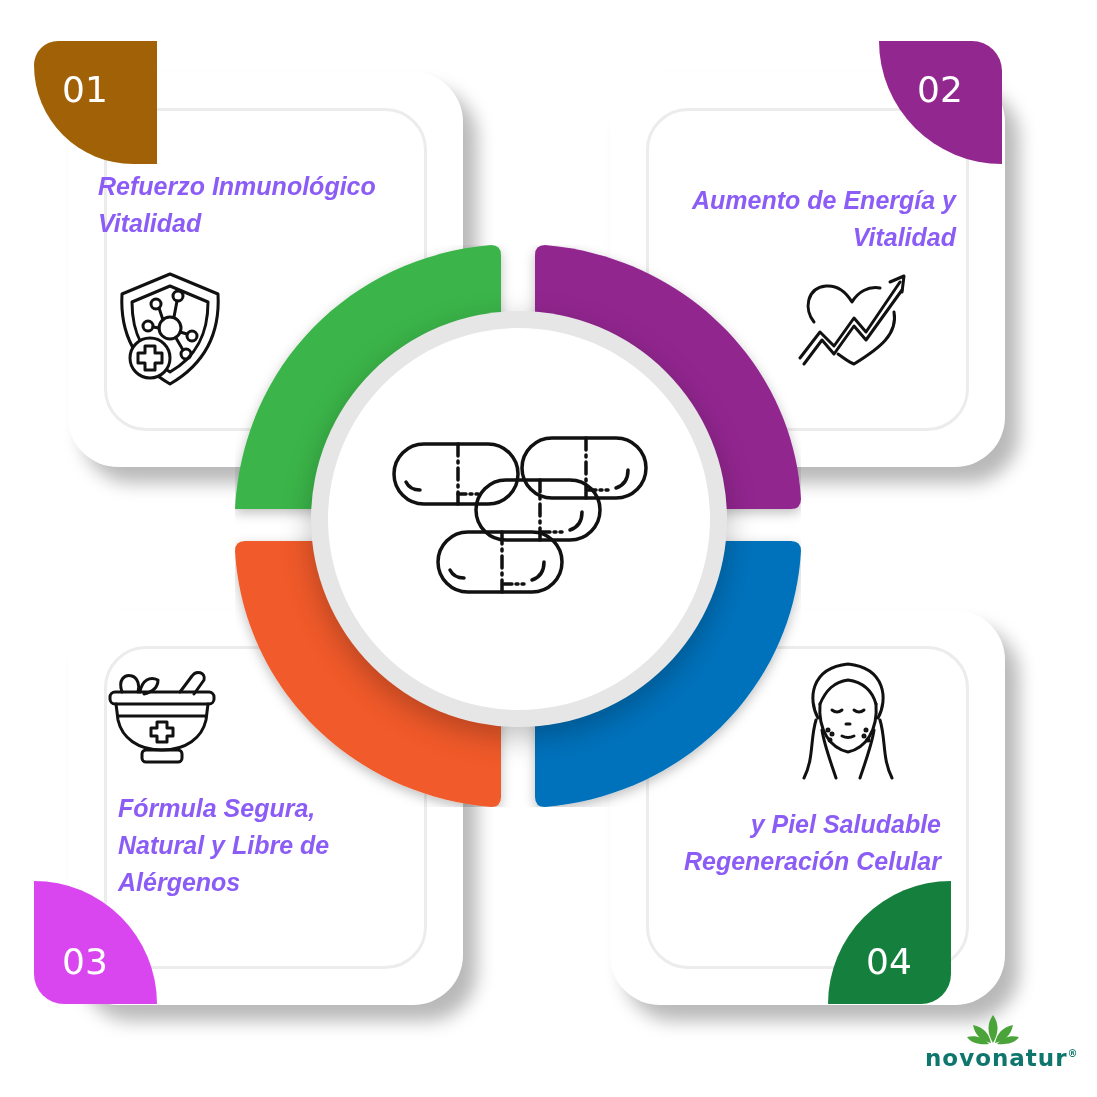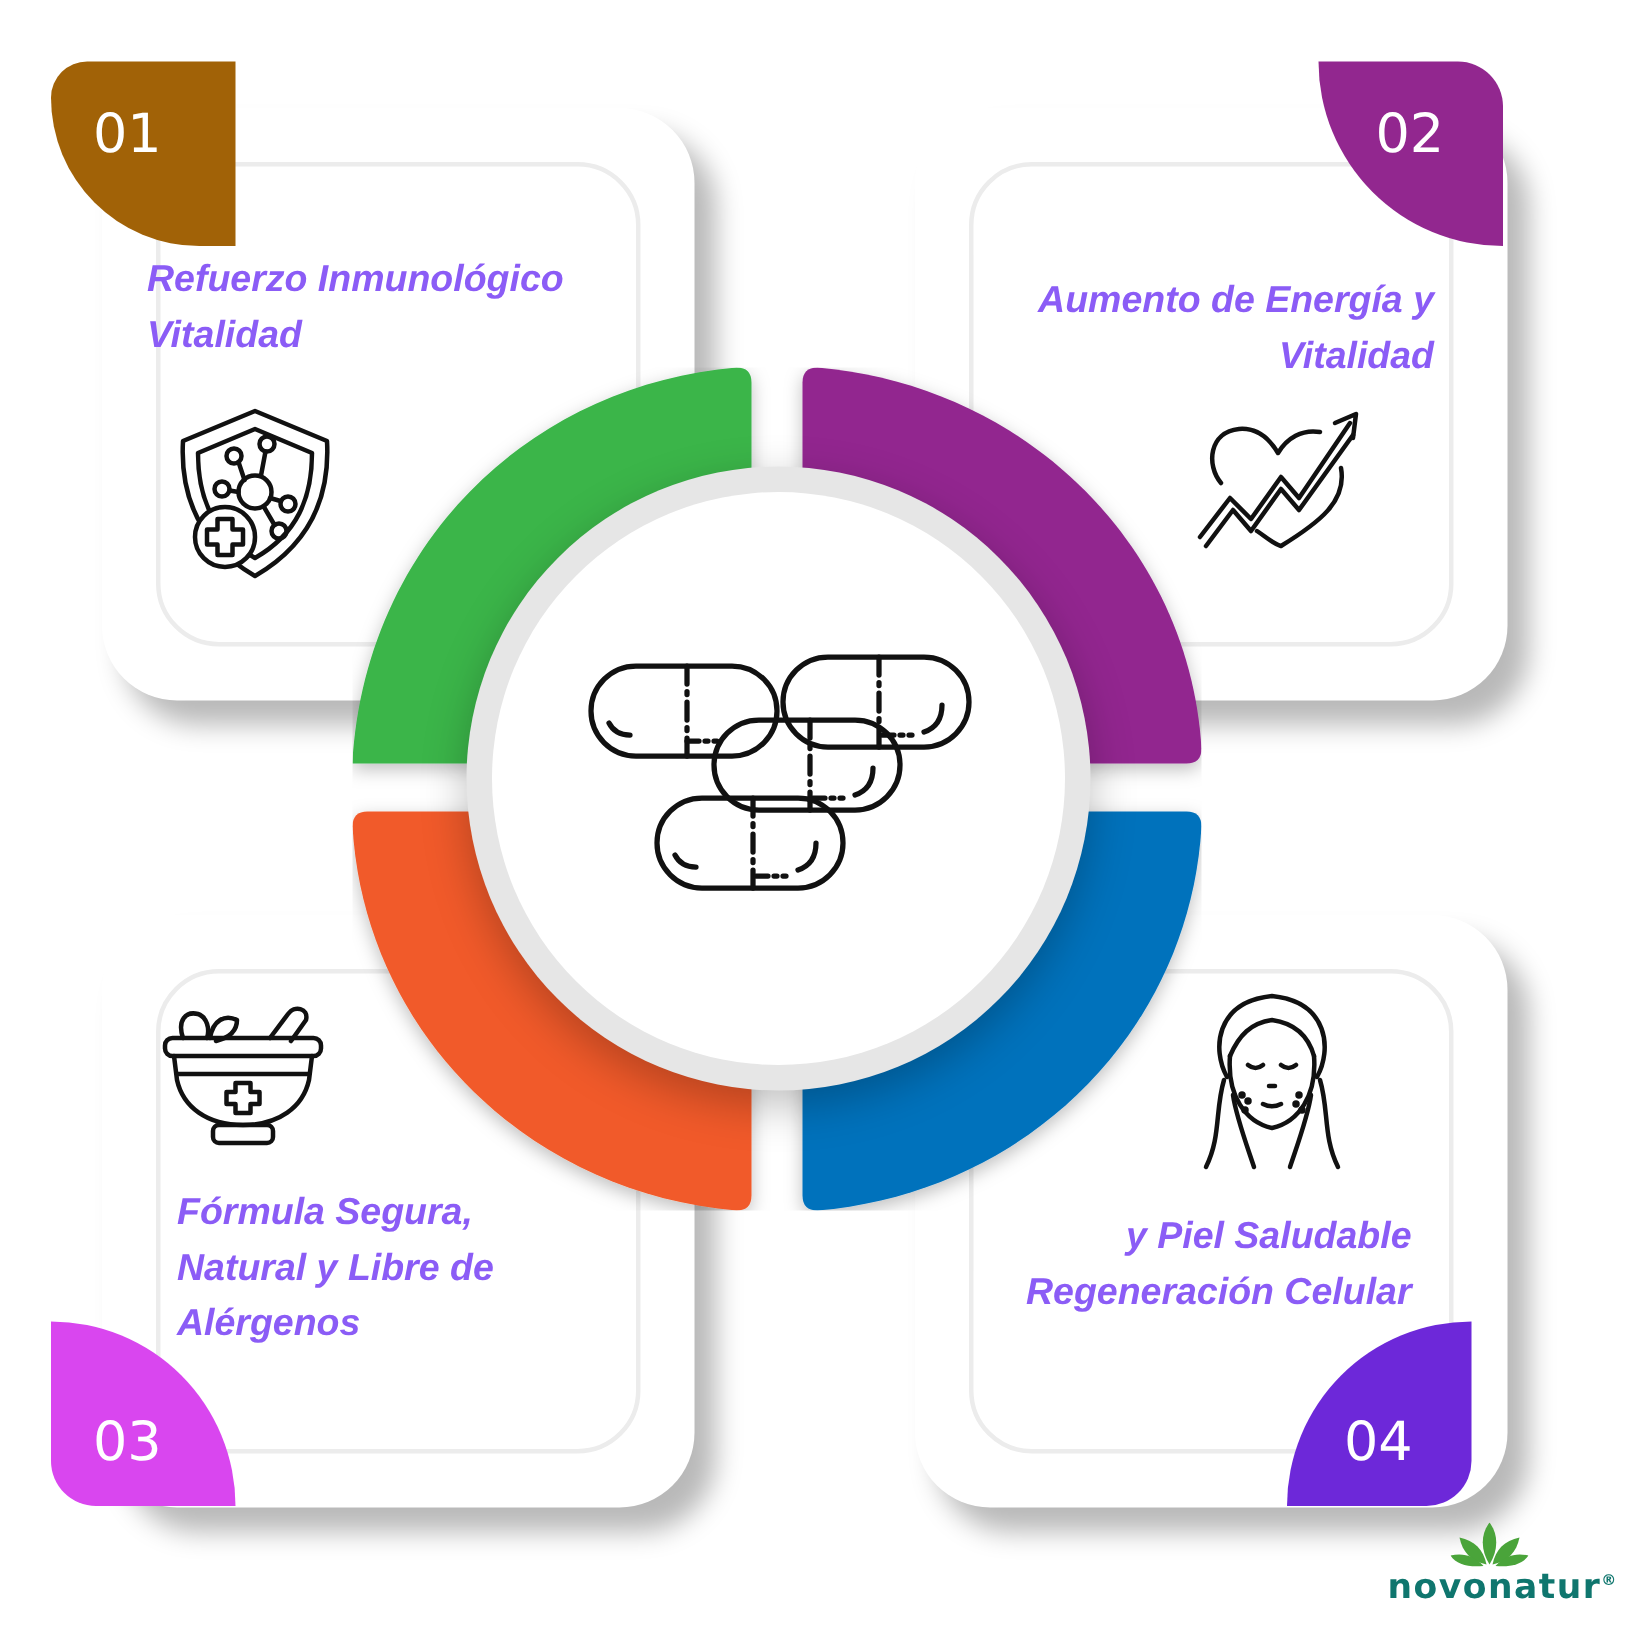--- a/index.html
+++ b/index.html
@@ -83,21 +83,21 @@
   <rect x="2" y="24" width="104" height="12" rx="5"></rect>
   <path d="M8 36 L10 52 C14 70 30 82 54 82 C78 82 94 70 98 52 L100 36"></path>
   <path d="M10 48 L98 48"></path>
   <rect x="34" y="82" width="40" height="12" rx="4"></rect>
   <path d="M49 54 h10 v6 h6 v8 h-6 v6 h-10 v-6 h-6 v-8 h6 z"></path>
 </svg>
 
 <div class="card" style="left:610px;top:610px;">
   <div class="inner"></div>
 </div>
-<div class="tab" style="left:858px;top:881px;background:#6d28d9;border-radius:123px 0 30px 0;">
+<div class="tab" style="left:828px;top:881px;background:#15803d;border-radius:123px 0 30px 0;">
   <span style="left:38px;top:60px;">04</span>
 </div>
 <div class="title" style="right:156px;top:806px;text-align:right;">
   <div>y Piel Saludable</div>
   <div>Regeneración Celular</div>
 </div>
 <svg style="position:absolute;left:800px;top:660px;" width="96" height="124" viewBox="0 0 96 124" fill="none" stroke="#111" stroke-width="3" stroke-linecap="round" stroke-linejoin="round">
   <path d="M18 58 C8 40 10 8 48 4 C86 8 88 40 78 58"></path>
   <path d="M20 44 C26 30 34 22 48 20 C62 22 72 30 76 44"></path>
   <path d="M20 44 C18 70 30 88 48 92 C66 88 78 70 76 44"></path>

